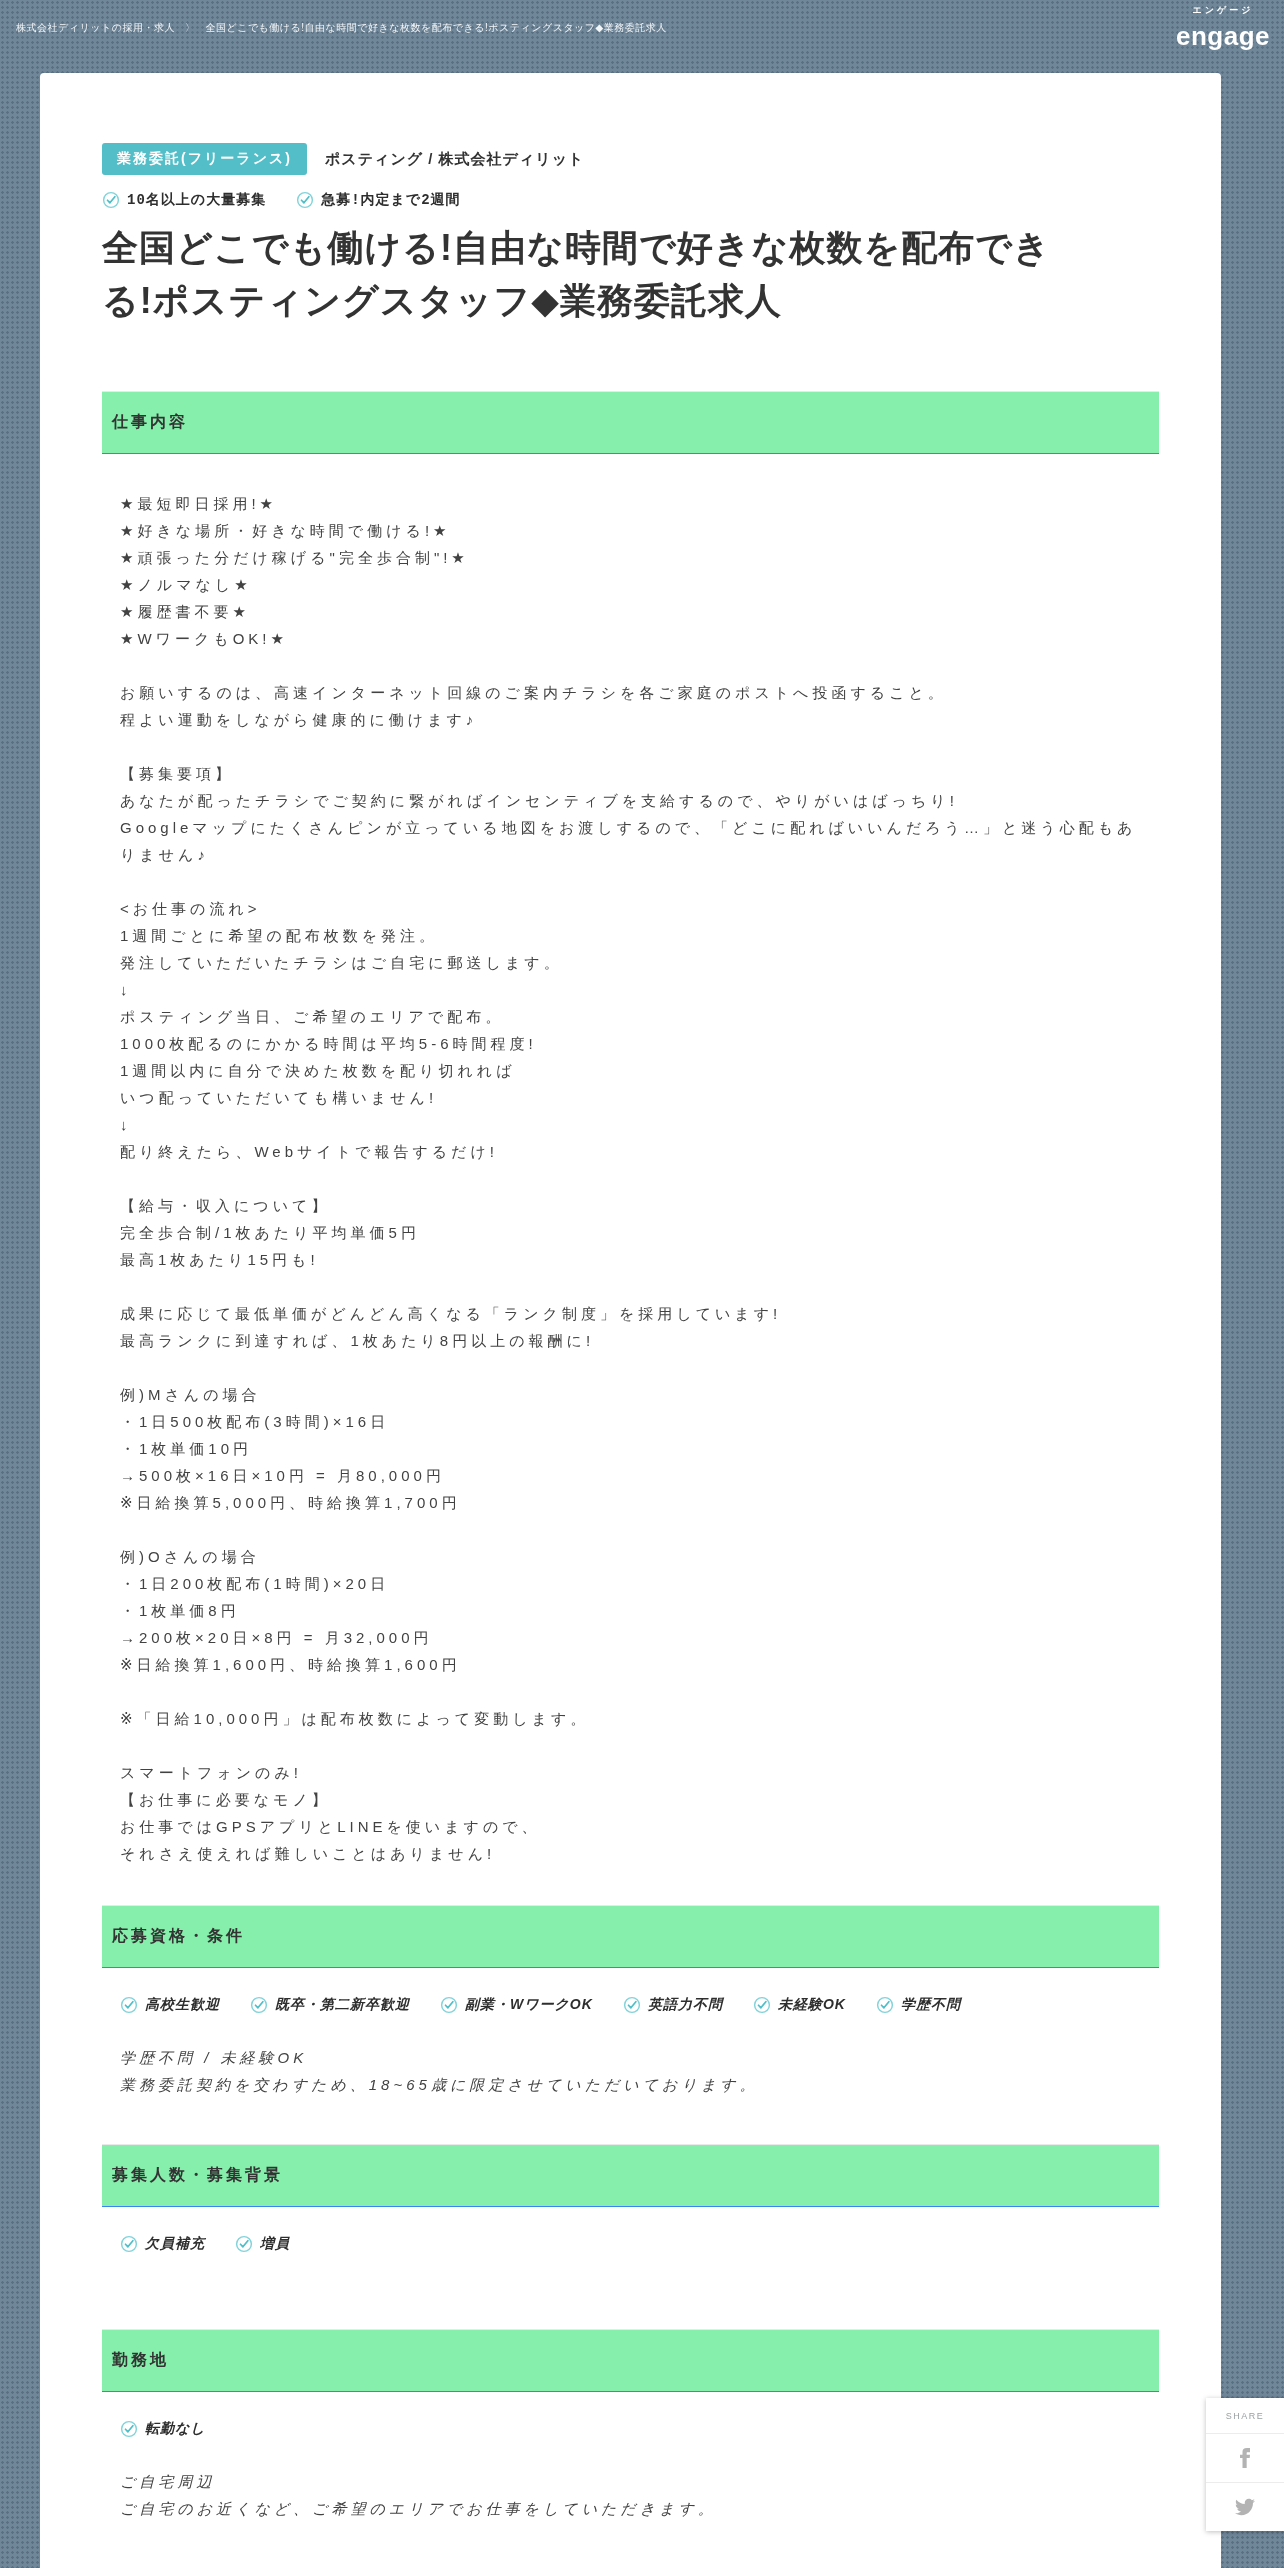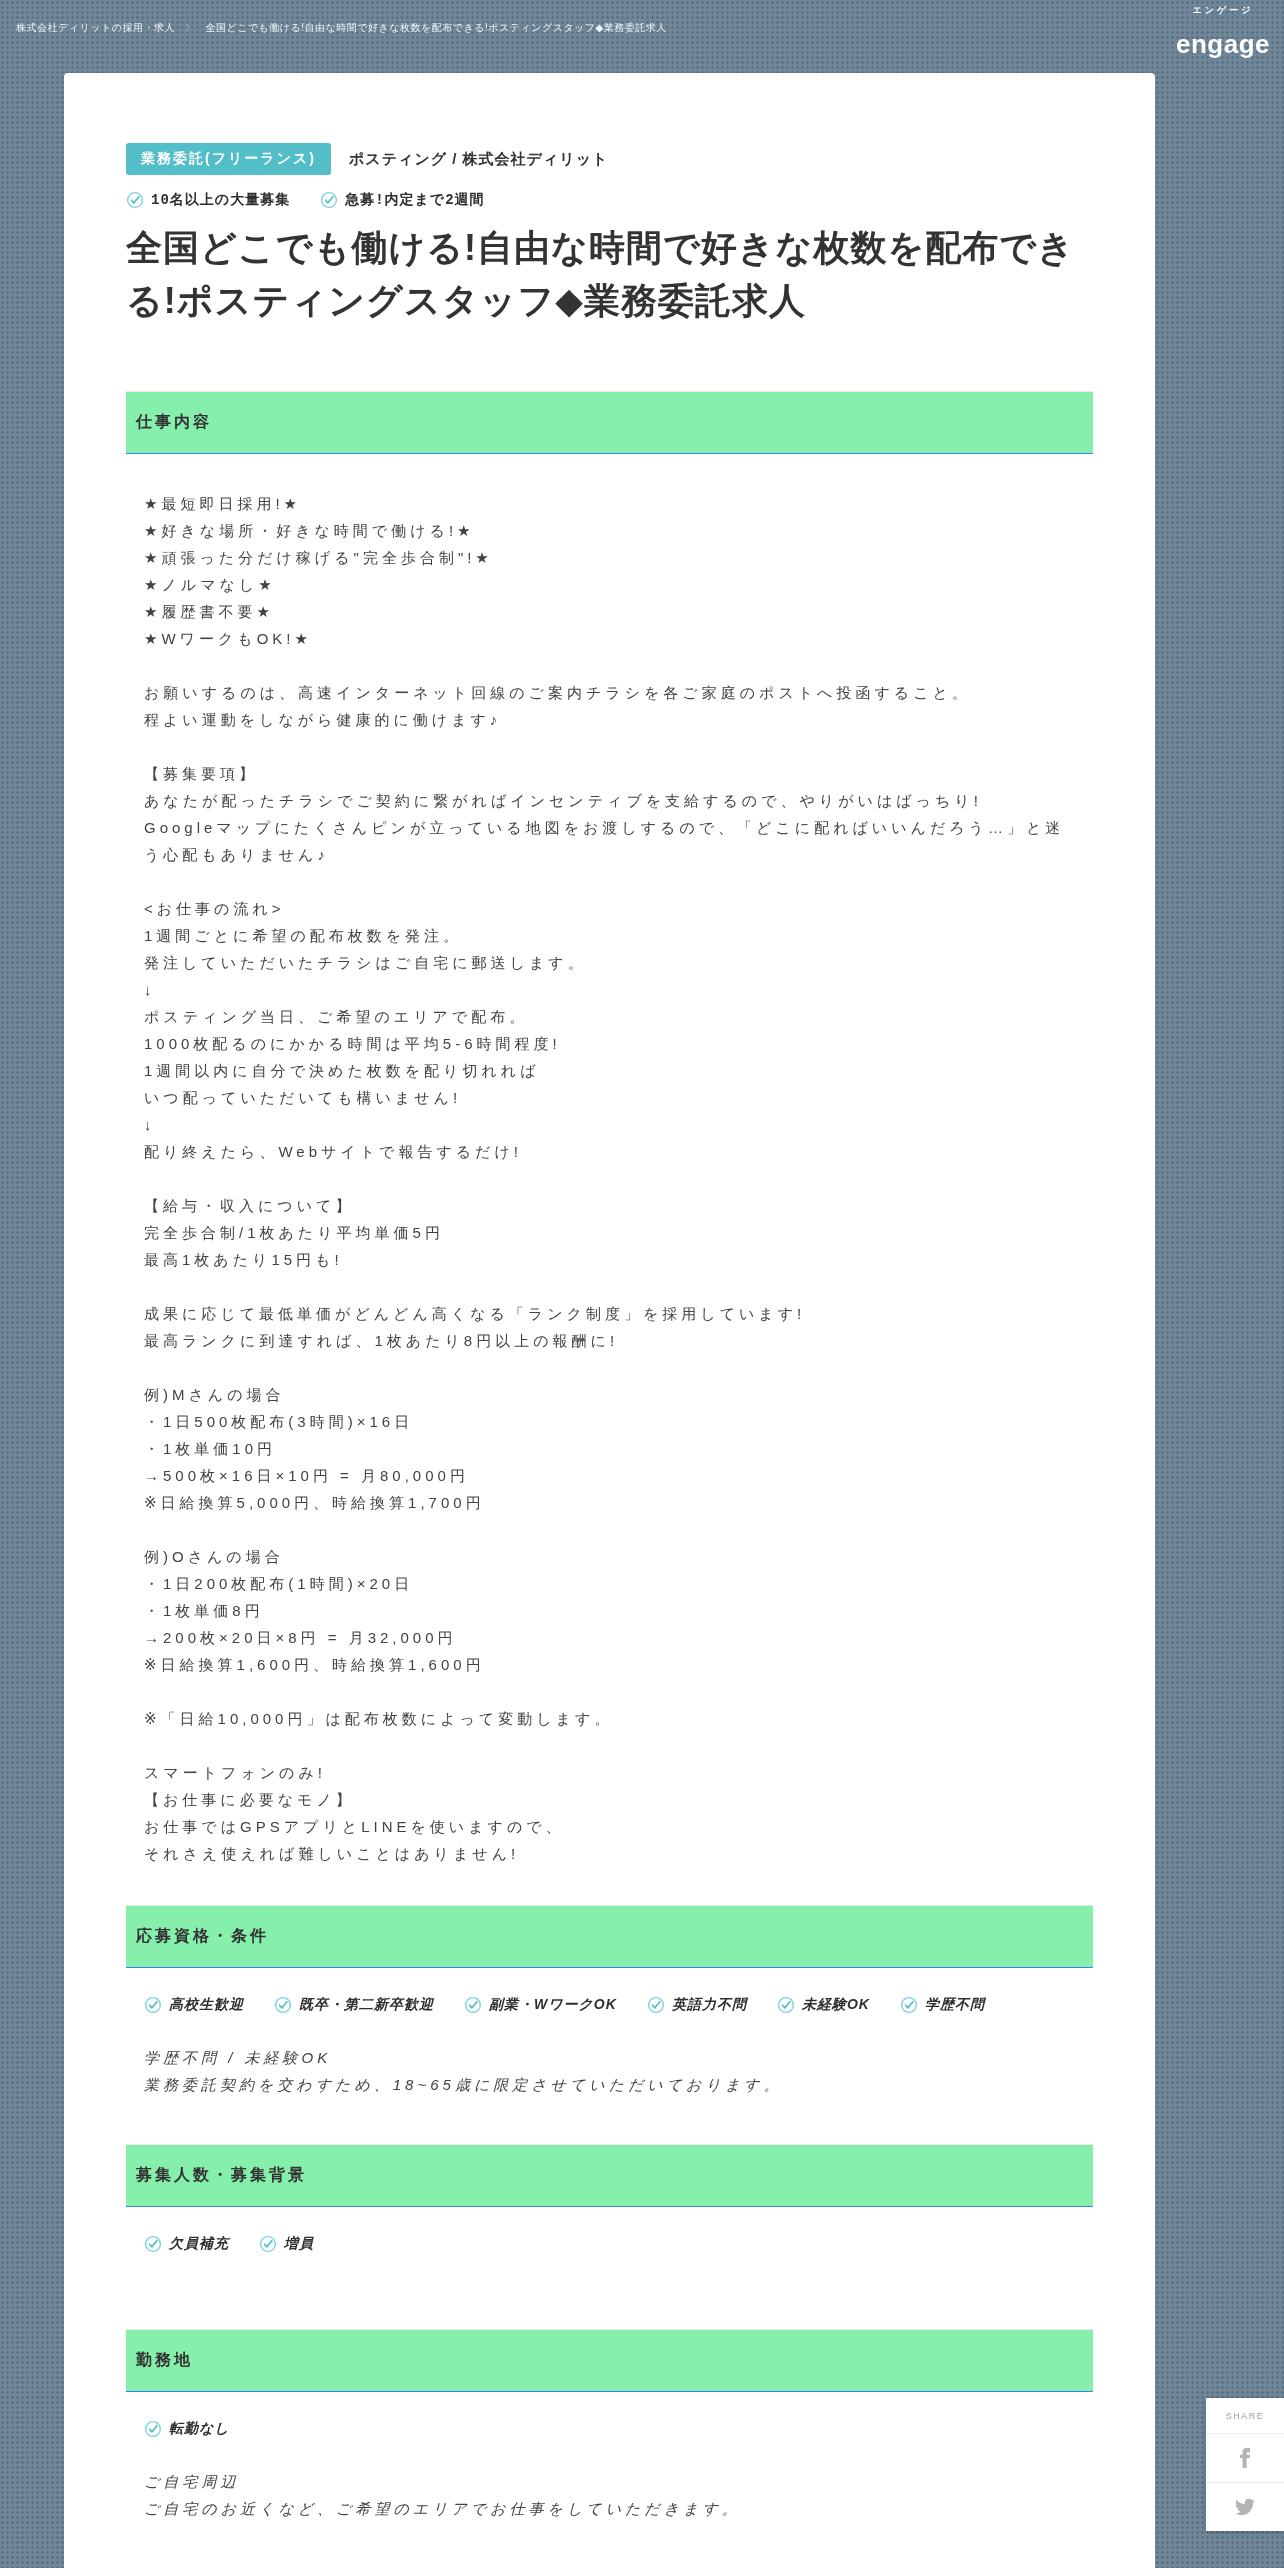--- a/index.html
+++ b/index.html
@@ -9,25 +9,25 @@
     background-color:#70879a;
     background-image:radial-gradient(rgba(38,58,76,0.30) 1px, transparent 1.5px);
     background-size:5px 5px;
     color:#3f3f3f;
   }
   
   .topbar{position:absolute;top:0;left:0;width:100%;height:46px;}
   .breadcrumb{position:absolute;left:16px;top:21px;font-size:10px;color:#f3f6f8;letter-spacing:0.5px;white-space:nowrap;}
   .breadcrumb .sep{margin:0 10px;opacity:.9;}
   .logo{position:absolute;right:14px;top:6px;text-align:center;color:#fff;line-height:1;}
-  .logo .kana{display:block;font-size:9px;letter-spacing:3px;margin-bottom:16px;font-weight:bold;}
+  .logo .kana{display:block;font-size:9px;letter-spacing:3px;margin-bottom:8px;font-weight:bold;}
   .logo .name{display:block;font-size:26px;font-weight:bold;letter-spacing:0.5px;}
   
   .card{
-    position:absolute;left:64px;top:73px;width:1091px;height:2495px;
+    position:absolute;left:40px;top:73px;width:1181px;height:2495px;
     background:#fff;border-radius:4px 4px 0 0;box-sizing:border-box;
     padding:70px 62px 0 62px;overflow:hidden;
   }
   .badge-row{display:flex;align-items:center;margin-bottom:16px;}
   .employment-badge{
     display:inline-block;background:#53bec8;color:#fff;font-size:14px;font-weight:bold;
     letter-spacing:2px;padding:7px 15px;border-radius:3px;
   }
   .category{margin-left:18px;font-size:15px;font-weight:bold;color:#333;letter-spacing:1px;}
   .tag{display:inline-flex;align-items:center;margin-right:30px;}

